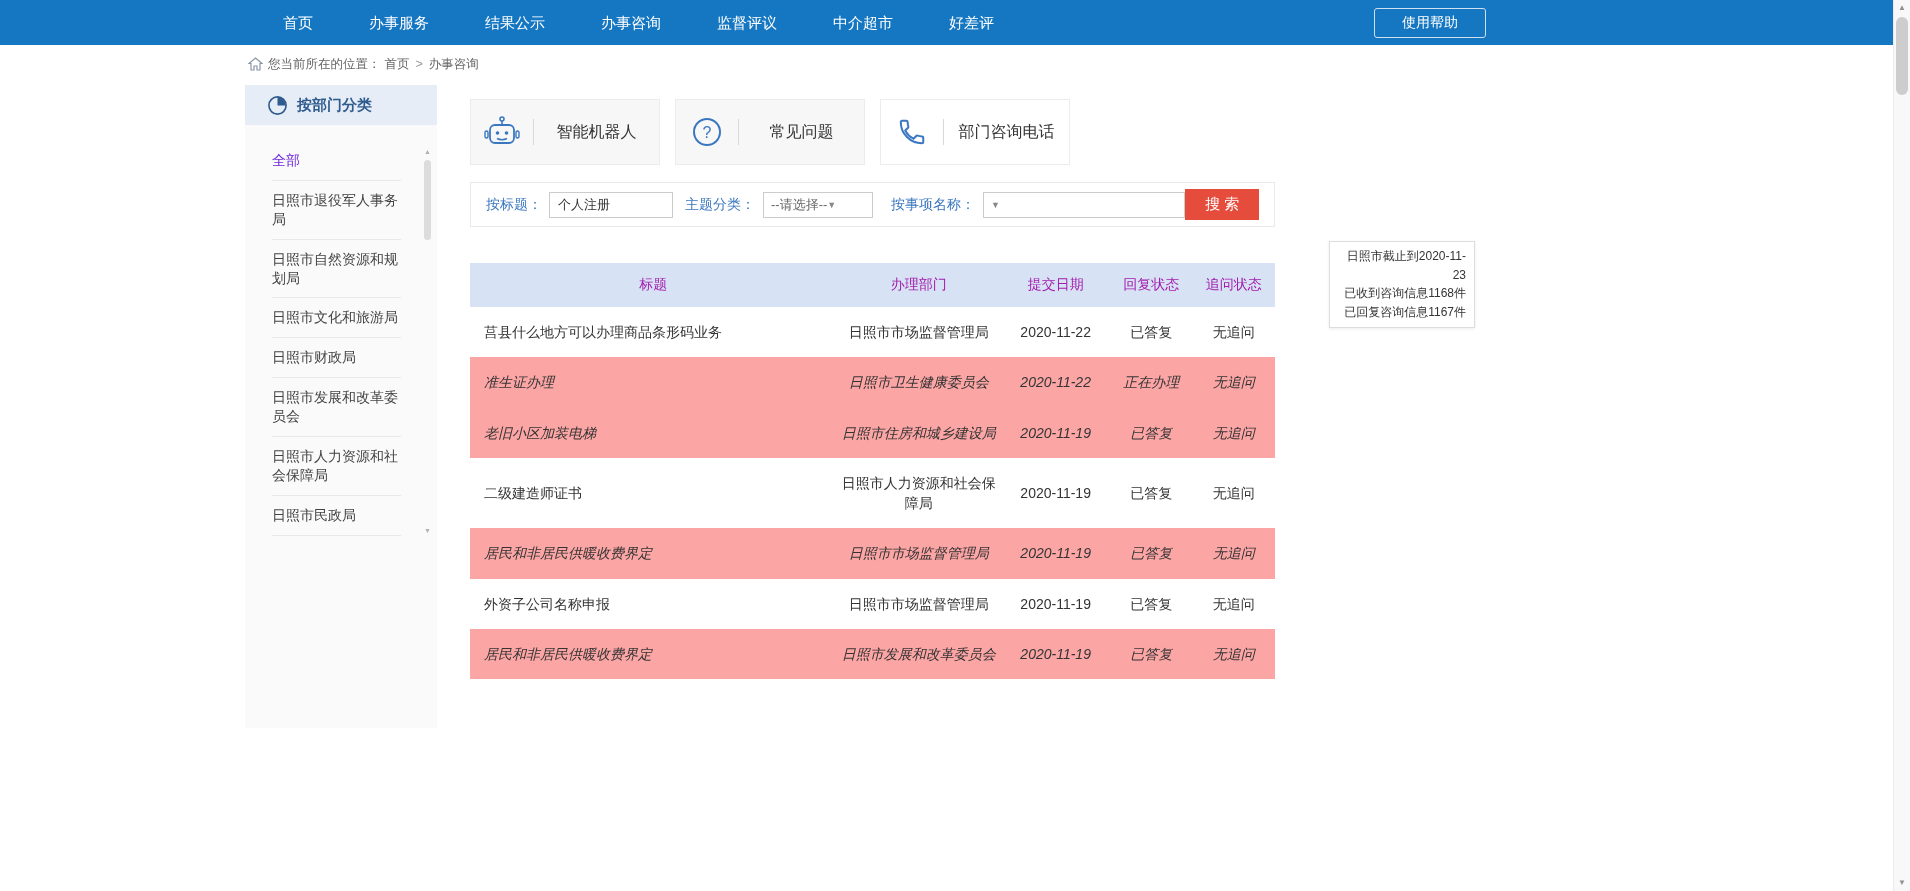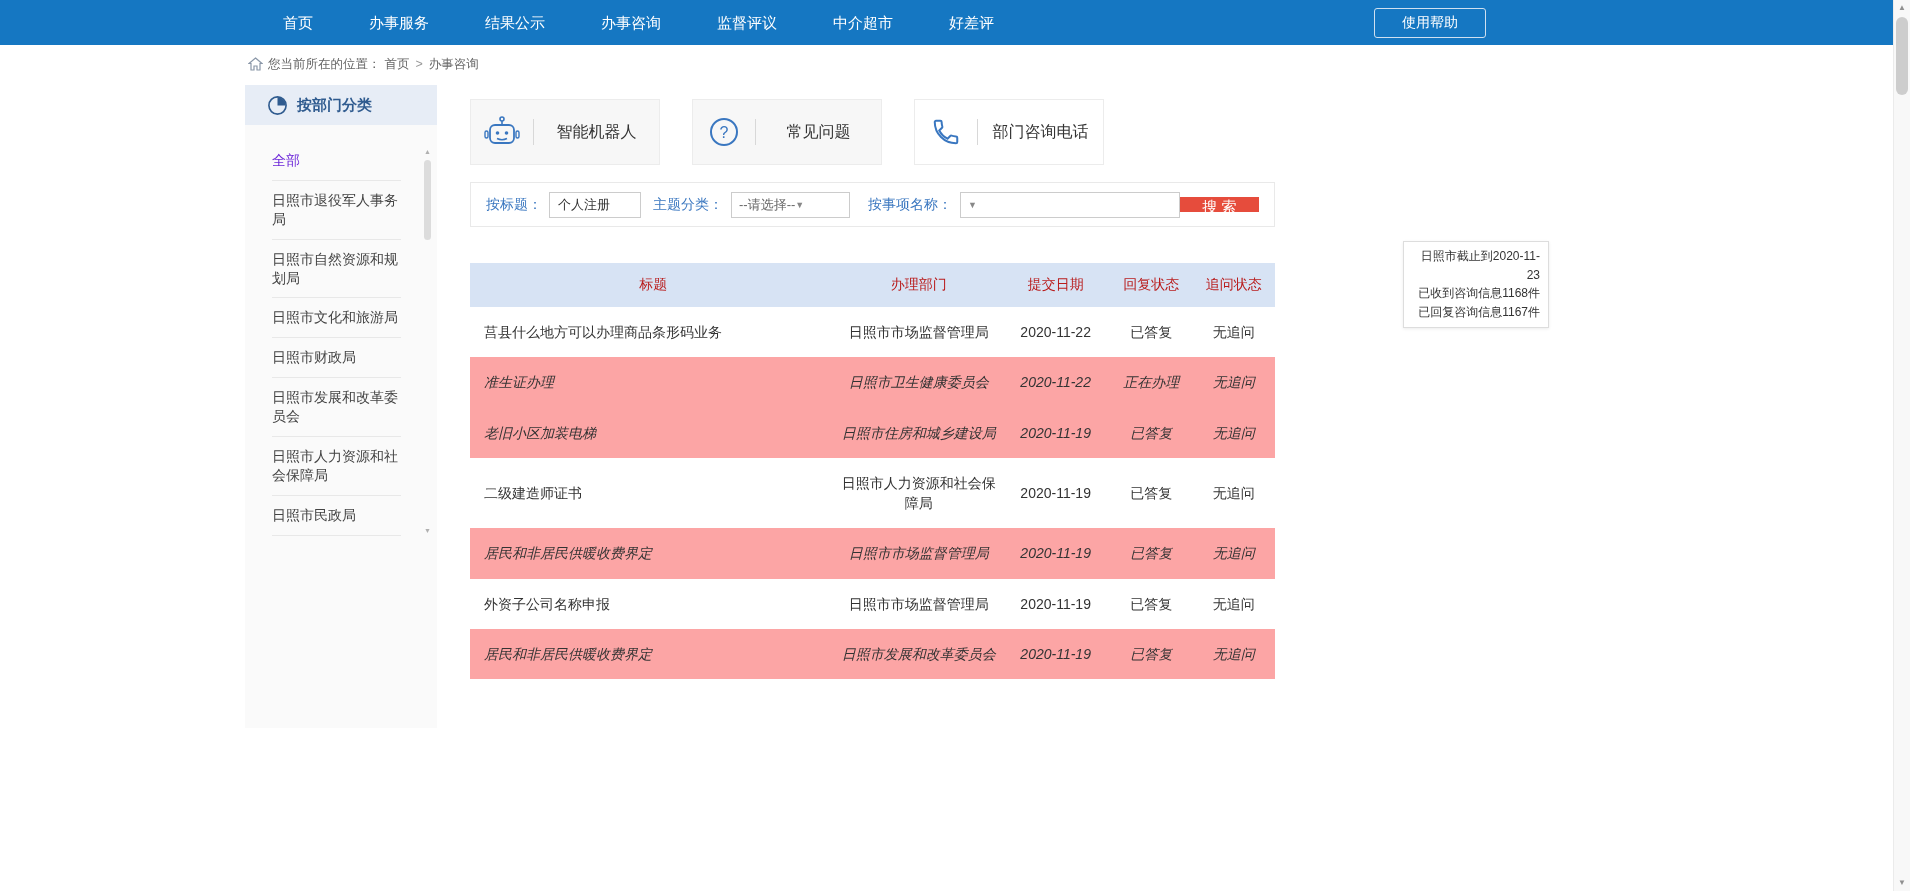--- a/index.html
+++ b/index.html
@@ -39,49 +39,49 @@
   .side-item { padding:10px 0; border-bottom:1px solid #e8e8e8; font-size:14px; color:#444; line-height:1.35; cursor:pointer; }
   .side-item.active { color:#6d28d9; }
   .side-scrollbar { position:absolute; top:62px; right:5px; width:9px; height:388px; }
   .side-sb-arrow { color:#b0b0b0; font-size:7px; text-align:center; line-height:9px; height:9px; cursor:pointer; }
   .side-sb-arrow.down { position:absolute; bottom:0; left:0; right:0; }
   .side-sb-thumb { position:absolute; top:13px; left:1px; width:7px; height:80px; background:#dcdcdc; border-radius:4px; cursor:pointer; }
 
   
   .main { width:805px; margin-left:33px; padding-top:14px; }
 
-  .cards { display:flex; gap:32px; }
+  .cards { display:flex; gap:15px; }
   .card { width:190px; height:66px; background:#f7f7f7; border:1px solid #ececec; display:flex; align-items:center; cursor:pointer; }
   .card.white { background:#ffffff; }
   .card-icon { width:62px; display:flex; justify-content:center; align-items:center; }
   .card-divider { width:1px; height:26px; background:#d8d8d8; }
   .card-label { flex:1; text-align:center; font-size:16px; color:#333; }
 
   
   .searchbar { margin-top:17px; border:1px solid #e9e9e9; height:45px; display:flex; align-items:center; padding:0 15px; font-size:14px; }
   .search-label { color:#3a77c0; white-space:nowrap; }
-  .text-input { width:92px; height:26px; border:1px solid #ccc; margin:0 12px 0 7px; padding:0 8px; font-size:13px; color:#333; font-family:inherit; }
+  .text-input { width:124px; height:26px; border:1px solid #ccc; margin:0 12px 0 7px; padding:0 8px; font-size:13px; color:#333; font-family:inherit; }
   .fake-select { height:26px; border:1px solid #ccc; background:#fff; display:flex; align-items:center; padding:0 7px; color:#666; font-size:13px; margin-left:8px; cursor:pointer; }
   .sel-cat { width:120px; margin-right:18px; }
   .sel-item { width:222px; margin-right:0; }
   .sel-arrow { color:#888; font-size:9px; }
-  .search-btn { margin-left:auto; width:80px; height:15px; background:#e64c3c; color:#fff; border:none; font-size:15px; cursor:pointer; font-family:inherit; }
+  .search-btn { margin-left:auto; width:80px; height:31px; background:#e64c3c; color:#fff; border:none; font-size:15px; cursor:pointer; font-family:inherit; }
 
   
   .consult-table { width:100%; margin-top:36px; border-collapse:collapse; font-size:14px; }
-  .consult-table th { background:#d7e3f4; color:#b91c1c; font-weight:normal; height:44px; text-align:center; }
+  .consult-table th { background:#d7e3f4; color:#a21caf; font-weight:normal; height:44px; text-align:center; }
   .consult-table td { padding:15px 4px; color:#333; text-align:center; line-height:1.45; }
   .consult-table tr.alt { background:#fca5a5;font-style:italic; }
   .consult-table td.cell-title { text-align:left; padding-left:14px; cursor:pointer; }
   .consult-table td.cell-dept { text-align:center; }
   .consult-table tbody tr { cursor:pointer; }
 
   
   .stats-box {
-    position:absolute; left:1403px; top:241px; width:146px;
+    position:absolute; left:1329px; top:241px; width:146px;
     background:#fff; border:1px solid #ddd; box-shadow:0 1px 3px rgba(0,0,0,.08);
     padding:5px 8px 6px 12px; font-size:12px; color:#333; text-align:right; line-height:1.55;
   }
 
   
   .page-scrollbar { position:absolute; right:0; top:0; width:17px; height:891px; background:#f8f8f8; border-left:1px solid #ebebeb; z-index:50; }
   .sb-arrow { height:16px; text-align:center; color:#909090; font-size:8px; line-height:16px; cursor:pointer; }
   .sb-arrow.down { position:absolute; bottom:0; left:0; right:0; }
   .sb-thumb { position:absolute; top:17px; left:2px; width:12px; height:78px; background:#cdcdcd; border-radius:7px; cursor:pointer; }
 </style>

